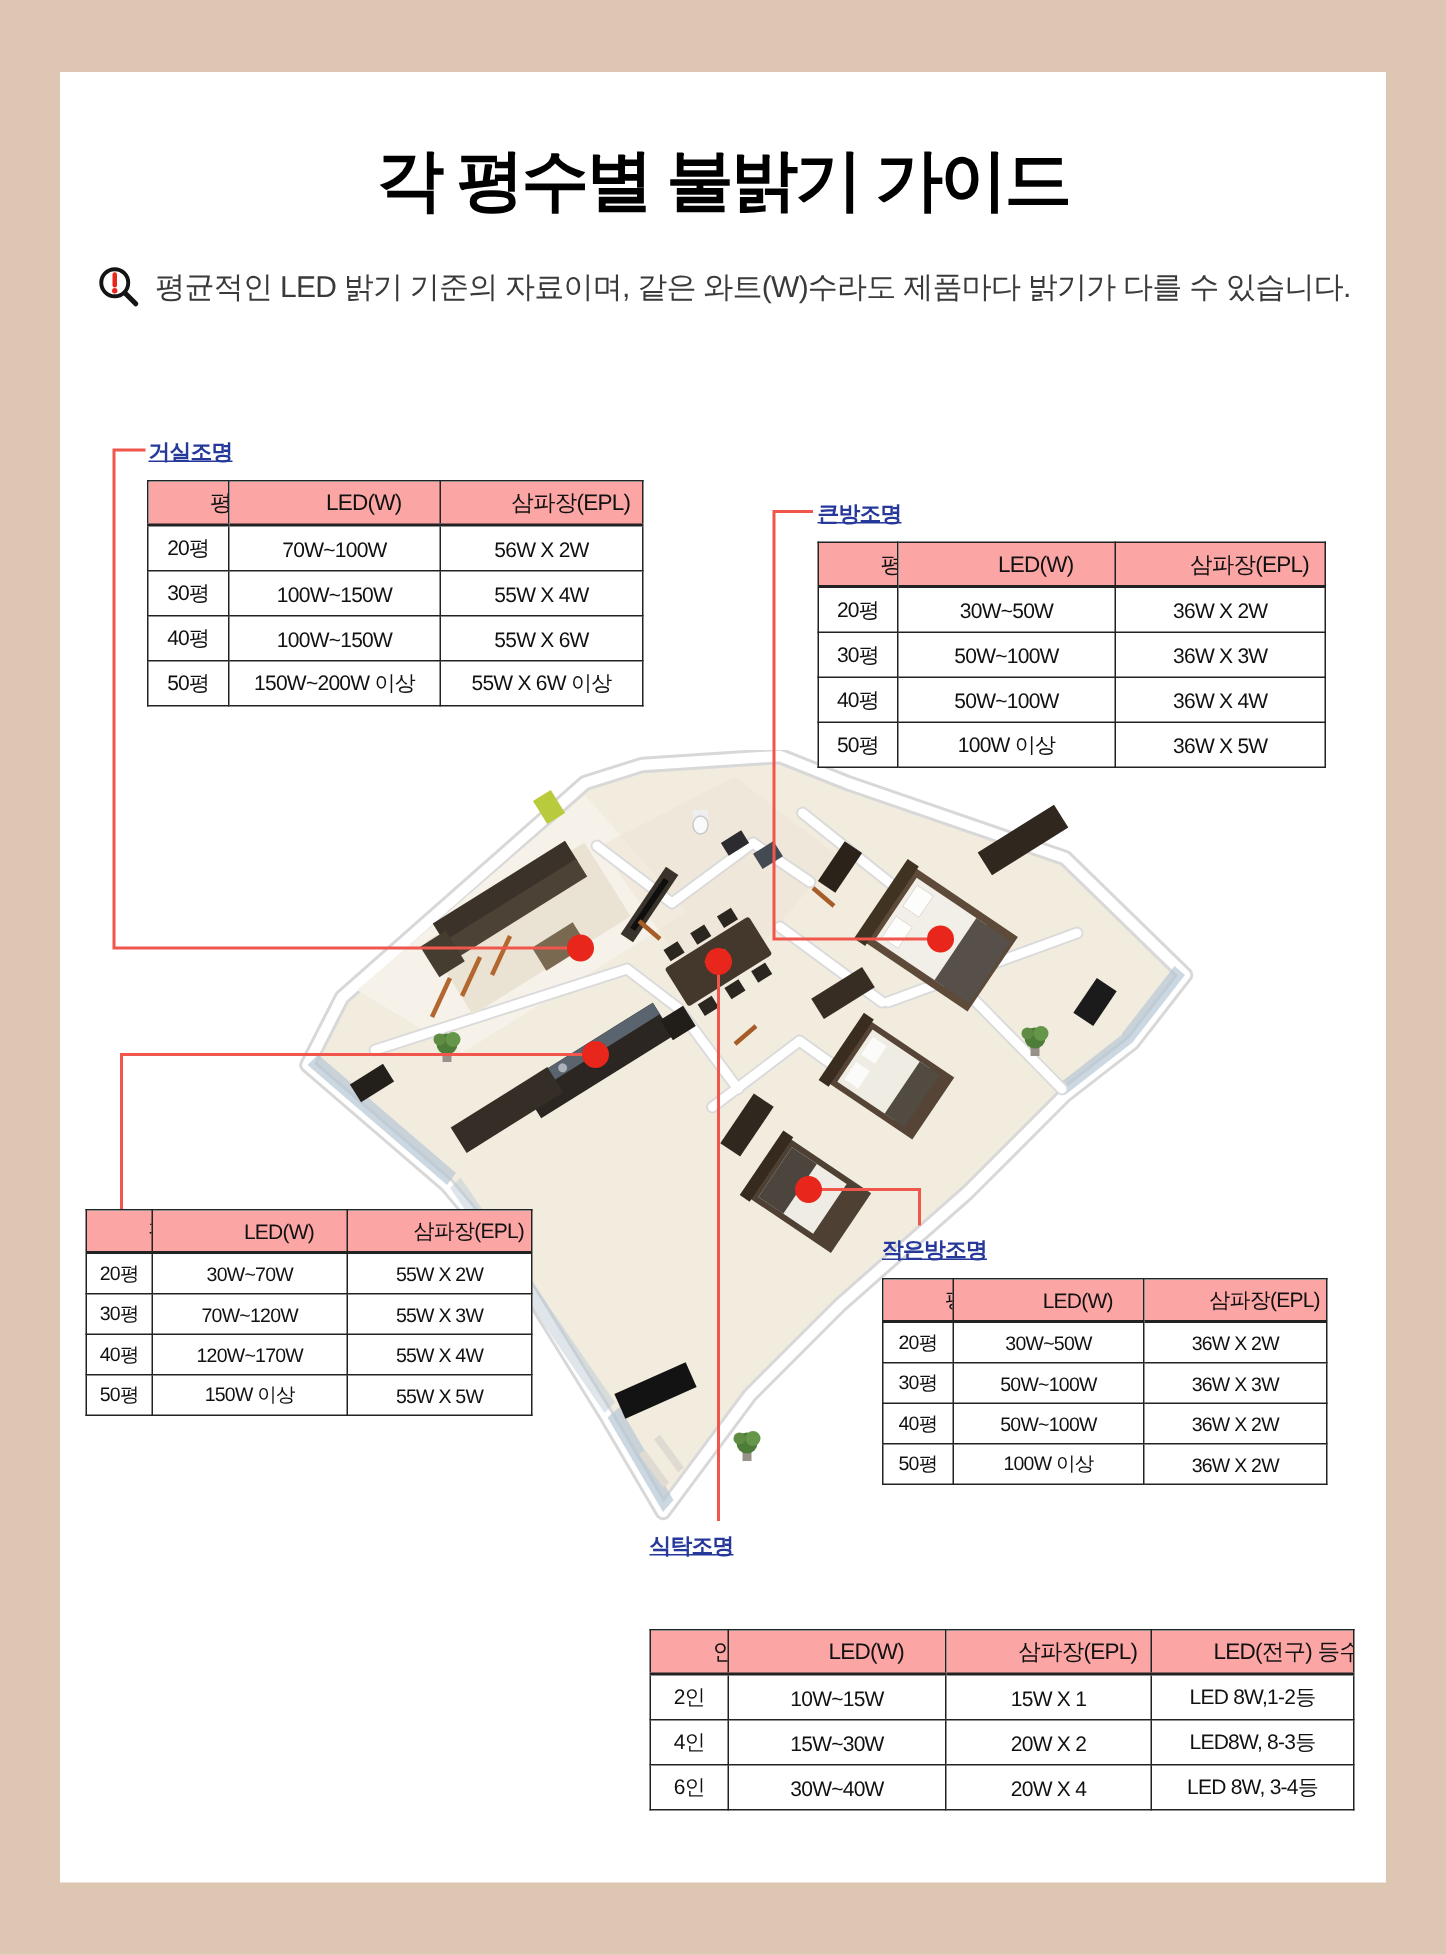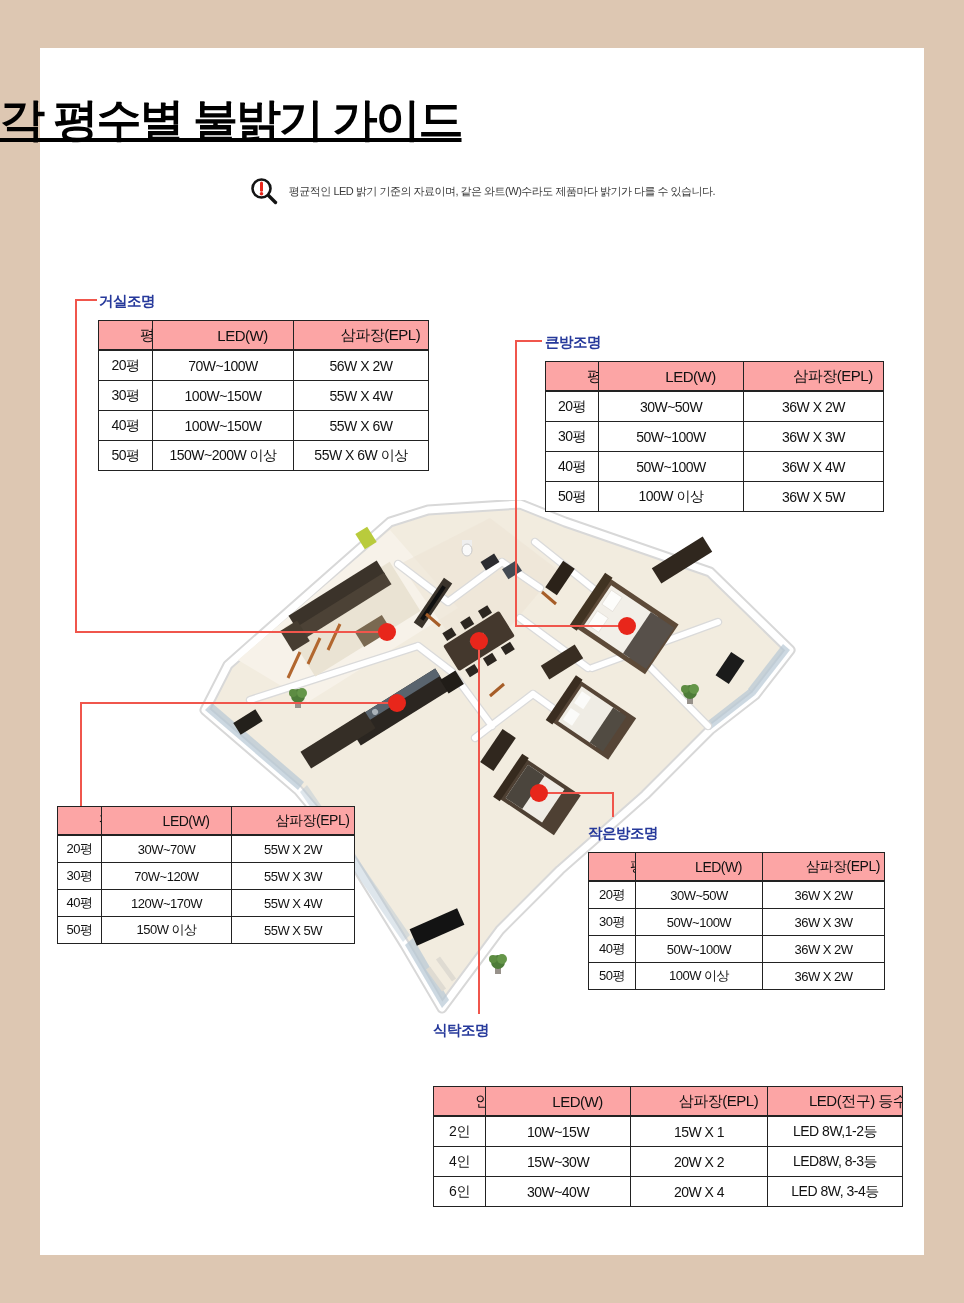--- a/index.html
+++ b/index.html
@@ -1,29 +1,29 @@
 <!DOCTYPE html>
 <html><head>
 <meta charset="utf-8">
 <style>
   html,body { margin:0; padding:0; background:#ddc7b2; }
   .page { position:relative; width:964px; height:1303px; background:#ddc7b2;
           font-family:"Liberation Sans", sans-serif; overflow:hidden; margin:0 auto; }
   .panel { position:absolute; left:40px; top:48px; width:884px; height:1207px; background:#ffffff; }
-  .title { position:absolute; left:0; top:90px; width:100%; text-align:left;
-           font-size:45px; font-weight:bold; color:#000; letter-spacing:-2px;text-decoration:underline; }
+  .title { position:absolute; left:0; top:90px; width:100%; text-align:center;
+           font-size:45px; font-weight:bold; color:#000; letter-spacing:-2px; }
   .notice { position:absolute; left:0; top:174px; width:100%; height:34px;
             display:flex; justify-content:center; align-items:center; gap:10px; }
-  .notice-text { font-size:11px; color:#3a3a3a; letter-spacing:-0.5px; }
+  .notice-text { font-size:20px; color:#3a3a3a; letter-spacing:-0.5px; }
   .plan { position:absolute; left:190px; top:500px; z-index:1; }
   .overlay { position:absolute; left:0; top:0; width:964px; height:1303px; z-index:5; pointer-events:none; }
   .cline { fill:none; stroke:#f0564c; stroke-width:2; }
   .cdot  { fill:#e8261b; }
   .tgroup { position:absolute; z-index:4; }
-  .tlabel { font-size:14.5px; font-weight:bold; color:#26399b; letter-spacing:-0.5px; margin-bottom:9px; }
+  .tlabel { font-size:14.5px; font-weight:bold; color:#26399b; letter-spacing:-0.5px; margin-bottom:9px;text-decoration:underline; }
   table.gtable { border-collapse:collapse; background:#fff; table-layout:fixed; }
   .gtable th, .gtable td { border:1px solid #222; text-align:center; padding:0 2px;
                            color:#111; letter-spacing:-0.5px; overflow:hidden; white-space:nowrap; }
   .gtable th { background:#fca5a5; font-weight:normal; border-bottom-width:2px;padding-left:41px; }
   .t-big th { height:28px; font-size:15px; }
   .t-big td { height:29px; font-size:14px; }
   .t-sm th { height:27px; font-size:14px; }
   .t-sm td { height:26px; font-size:13px; }
 </style>
 </head>

